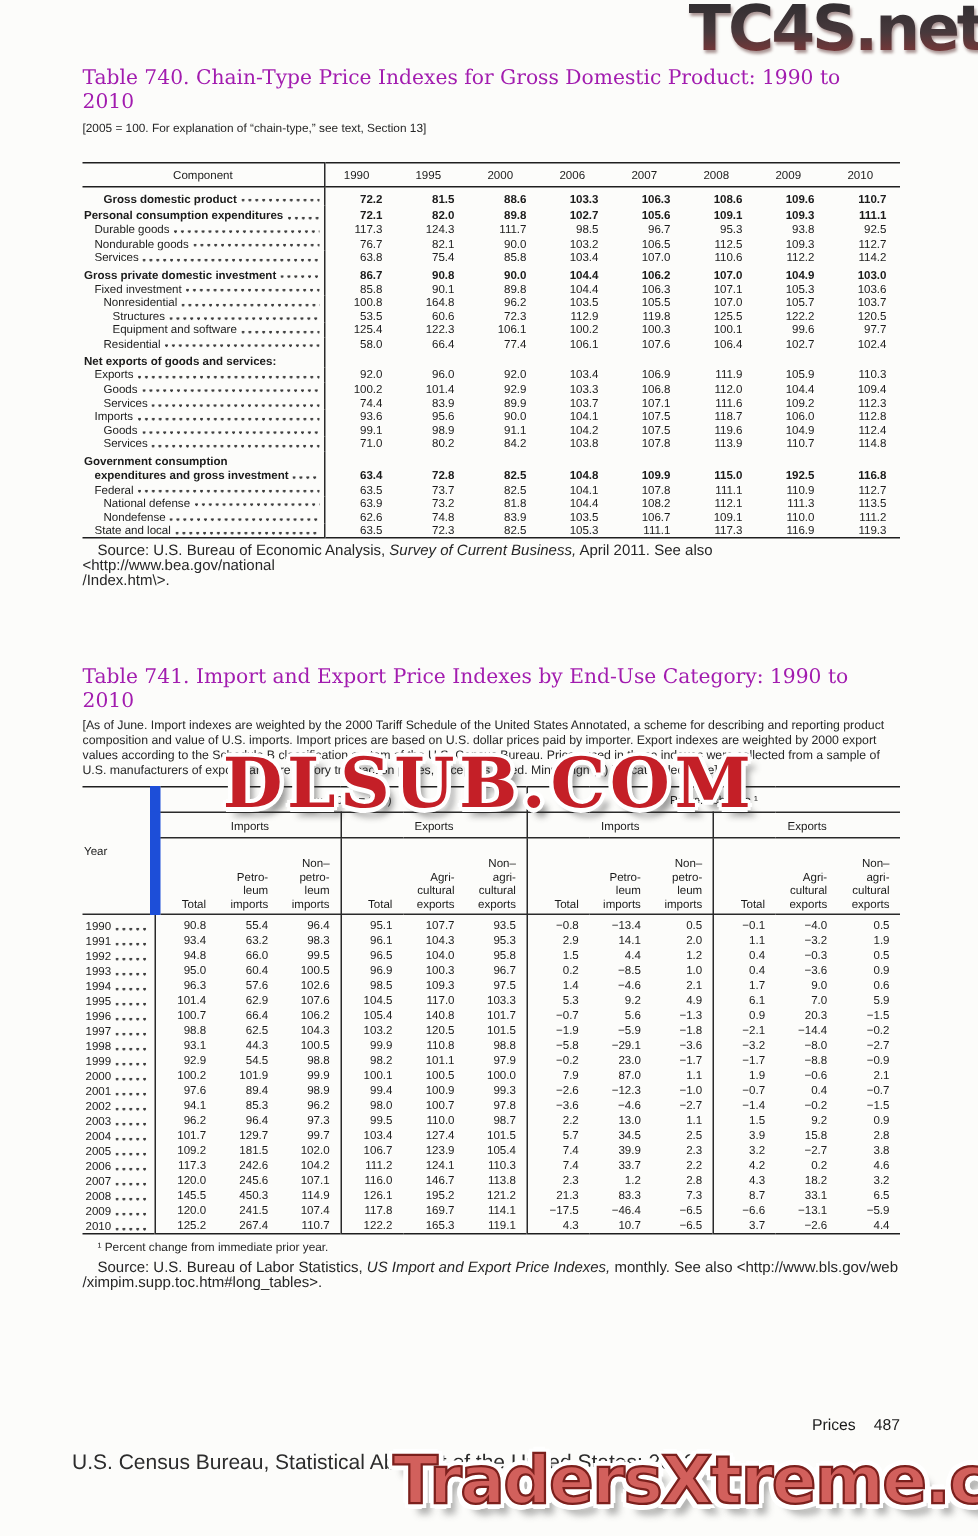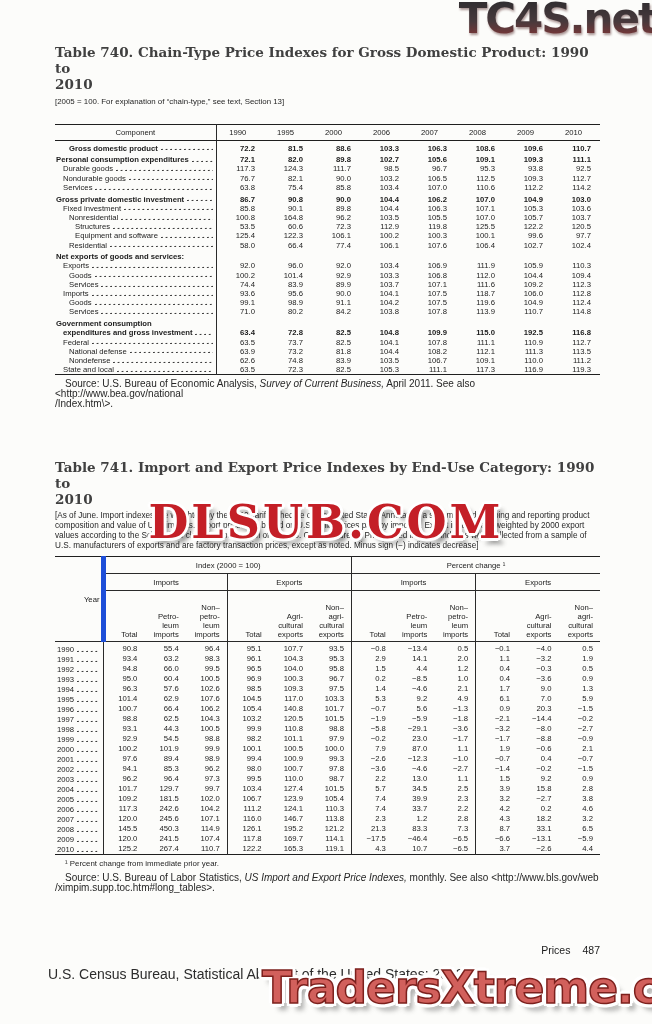--- a/index.html
+++ b/index.html
@@ -1,21 +1,21 @@
 <!DOCTYPE html>
 <html><head>
 <meta charset="utf-8">
 <style>
   html,body{margin:0;padding:0}
   .page{position:relative;width:652px;height:1024px;background:#fcfcfa;overflow:hidden;
         font-family:"Liberation Sans",sans-serif;color:#1b1b1b}
   .content{position:absolute;left:55px;top:44px;width:545px}
 
   
-  .tbl-title{font-family:"DejaVu Serif",serif;font-weight:bold;font-size:13.5px;line-height:16px;color:#404040;margin:0}
+  .tbl-title{font-family:"DejaVu Serif",serif;font-weight:normal;font-size:13.5px;line-height:16px;color:#a21caf;margin:0}
   .bracket-note{font-size:7.9px;line-height:10px;margin:5px 0 3px 0;color:#262626}
   .long-note{font-size:8.2px;line-height:9.9px;margin:4px 0 5px 0;color:#262626;text-align:left}
   .src{font-size:10px;line-height:10px;margin:4px 0 0 0;color:#262626;text-indent:10px}
   .src .l2{display:block;text-indent:0}
   .fn{font-size:7.9px;line-height:10px;margin:4px 0 0 0;color:#262626;text-indent:10px}
   .t741-gap{margin-top:50px}
 
   
   table{border-collapse:collapse;width:100%;table-layout:fixed}
   th,td{font-size:7.7px;font-weight:normal;vertical-align:bottom}
@@ -36,21 +36,21 @@
   .sw.ind0{padding-left:1px}.sw.ind1{padding-left:8px}.sw.ind2{padding-left:14px}.sw.ind3{padding-left:20px}
   .leader{flex:1;min-width:4px;height:3px;margin:0 3px 1.5px 3px;
           background-image:radial-gradient(circle at 1px 1.4px,#3c3c3c 0.8px,transparent 1px);
           background-size:4.6px 3px;background-repeat:repeat-x;background-position:0 100%}
 
   
   #t741{border-top:1px solid #1f1f1f;border-bottom:1px solid #1f1f1f;margin-top:3px}
   #t741 th.grp{border-bottom:1px solid #2a2a2a;height:14px;text-align:center;vertical-align:middle}
   #t741 th.sg{border-bottom:1px solid #2a2a2a;height:14px;text-align:center;vertical-align:middle}
   #t741 th.colh{vertical-align:bottom;text-align:right;padding:12px 7px 2px 0;border-bottom:1px solid #2a2a2a;line-height:9px}
-  #t741 th.yearh{border-right:5px solid #1d4ed8;border-bottom:1px solid #2a2a2a;vertical-align:middle;text-align:right}
+  #t741 th.yearh{border-right:7px solid #1d4ed8;border-bottom:1px solid #2a2a2a;vertical-align:middle;text-align:left}
   #t741 td{height:10px;line-height:10px;text-align:right;padding:0 7px 0 0}
   #t741 td.ycell{text-align:left;padding:0 2px;border-right:1px solid #2a2a2a}
   #t741 tbody tr.first td{padding-top:2px}
 
   
   .prices{position:absolute;top:944px;right:52px;font-size:10.5px;color:#1b1b1b}
   .prices .num{margin-left:12px}
   .census{position:absolute;top:966px;left:48px;font-size:14px;color:#2c2c2c}
 
   
@@ -625,21 +625,21 @@
               <td>57.6</td>
               <td class="sep">102.6</td>
               <td>98.5</td>
               <td>109.3</td>
               <td class="sep">97.5</td>
               <td>1.4</td>
               <td>−4.6</td>
               <td class="sep">2.1</td>
               <td>1.7</td>
               <td>9.0</td>
-              <td>1.3</td>
+              <td>0.6</td>
             </tr>
             <tr>
               <td class="ycell">
                 <div class="sw">
                   <span class="lab">1995</span>
                   <span class="leader"></span>
                 </div>
               </td>
               <td>101.4</td>
               <td>62.9</td>

